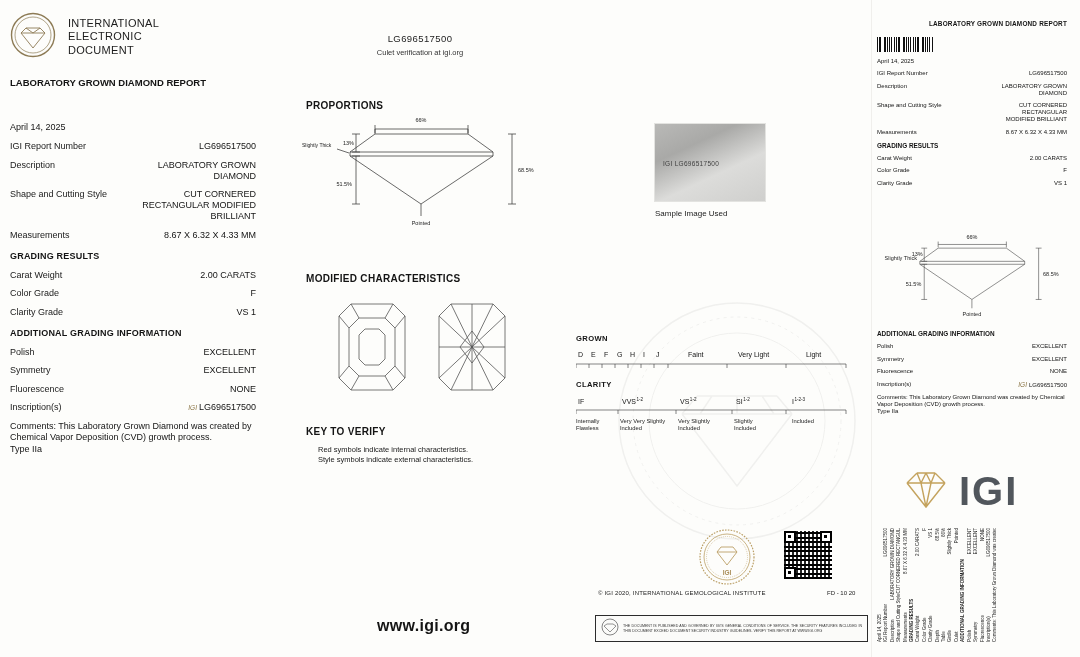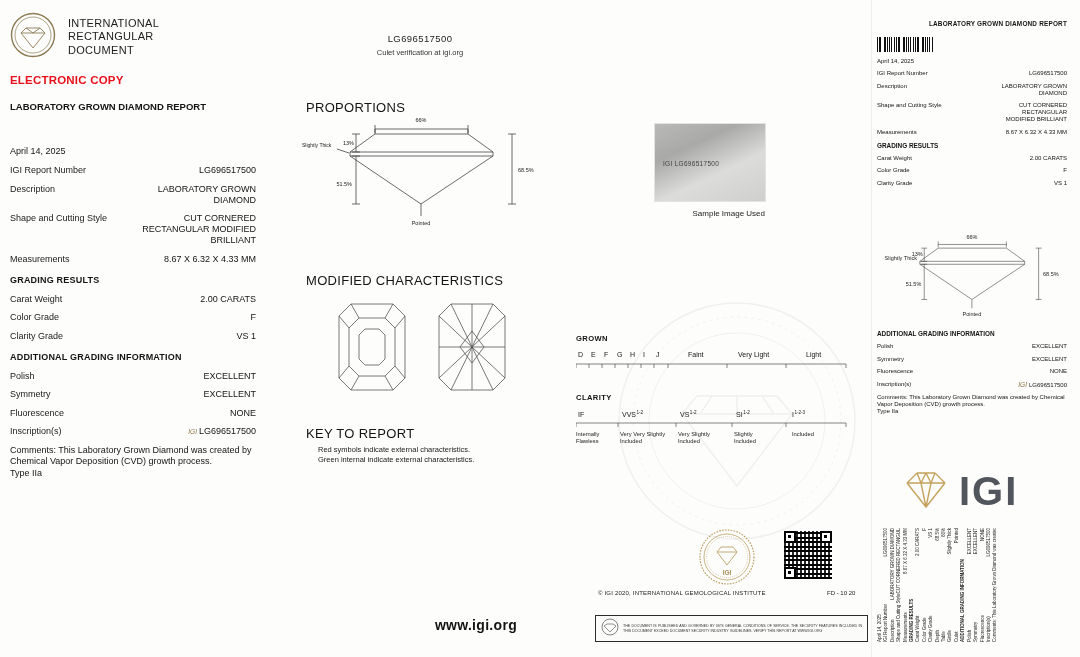--- a/index.html
+++ b/index.html
@@ -17,47 +17,47 @@
   .kv .k{color:#1a1a1a}
   .kv .v{text-align:right;max-width:140px}
   .sec-h{font-weight:bold;font-size:9px;margin:10px 0 9px;letter-spacing:.2px}
   .comments{font-size:9px;line-height:11.5px;margin-top:3px;white-space:pre-line}
   .insc-prefix{font-size:6.5px;color:#8a7444;font-style:italic;margin-right:2px}
 
   
   .verify{position:absolute;left:330px;top:33px;width:180px;text-align:center}
   .verify-number{font-size:9.5px;letter-spacing:.4px;color:#222}
   .verify-text{font-size:7.5px;margin-top:4px;color:#333}
-  .mid-h{position:absolute;font-weight:normal;font-size:13px;letter-spacing:.3px}
+  .mid-h{position:absolute;font-weight:bold;font-size:10px;letter-spacing:.3px}
   .prop-wrap{position:absolute;left:300px;top:112px;width:245px;height:120px}
   .prop-svg text{font-size:5.5px;fill:#222}
   .prop-svg .sm{font-size:5px}
   .prop-svg line,.prop-svg polyline,.prop-svg path{stroke:#444;stroke-width:.8;fill:none}
   .clarity-diagrams{position:absolute;left:338px;top:303px;display:flex;gap:32px}
   .cd-svg polygon,.cd-svg line{stroke:#555;stroke-width:.8;fill:none}
   .key-lines{position:absolute;left:318px;top:445px;font-size:7.5px;line-height:10px;color:#1a1a1a}
-  .website{position:absolute;left:377px;top:617px;width:140px;text-align:right;font-weight:bold;font-size:14px;letter-spacing:.3px}
+  .website{position:absolute;left:377px;top:617px;width:140px;text-align:left;font-weight:bold;font-size:16px;letter-spacing:.3px}
 
   
   .sample-img{position:absolute;left:655px;top:124px;width:110px;height:77px;
     background:linear-gradient(155deg,#b9b9b7 0%,#a9a9a7 30%,#dcdcda 62%,#cfcfcd 100%);box-shadow:0 0 0 1px #e3e3e0}
   .sample-insc{position:absolute;left:8px;top:36px;font-size:6.5px;color:rgba(50,50,50,.9);letter-spacing:.3px}
-  .sample-caption{position:absolute;left:655px;top:209px;width:110px;text-align:right;font-size:8px;color:#222}
+  .sample-caption{position:absolute;left:655px;top:209px;width:110px;text-align:left;font-size:8px;color:#222}
 
   
   .scales{position:absolute;left:576px;top:334px;width:278px}
   .scale-title{font-weight:bold;font-size:7.6px;letter-spacing:.4px}
   .grade-row{position:relative;height:11px;margin-top:8px;font-size:7px}
   .grade-row>span{position:absolute;white-space:nowrap}
   .sup{font-size:4.6px;vertical-align:super;margin-left:.5px}
   .scale-line{display:block;margin-top:1px}
   .scale-line path{stroke:#333;stroke-width:.6;fill:none}
   .desc-row{position:relative;height:18px;margin-top:3px;font-size:5.8px;line-height:6.6px;color:#222}
   .desc-row>div{position:absolute}
-  .clarity-block{margin-top:24px}
+  .clarity-block{margin-top:11px}
 
   
   .watermark{position:absolute;left:612px;top:296px;opacity:.75;pointer-events:none}
   .gold-seal{position:absolute;left:697px;top:527px}
   .qr{position:absolute;left:784px;top:531px;width:48px;height:48px;background:
       repeating-linear-gradient(90deg,rgba(0,0,0,.85) 0 2px,transparent 2px 4px),
       repeating-linear-gradient(0deg,#000 0 2px,#fff 2px 4.5px)}
   .qf{position:absolute;width:12px;height:12px;border:2.5px solid #000;background:#fff}
   .qf::after{content:"";position:absolute;left:2px;top:2px;width:3px;height:3px;background:#000}
   .copyright{position:absolute;left:598px;top:590px;font-size:6px;letter-spacing:.2px;color:#222}
@@ -114,25 +114,24 @@
       <svg width="46" height="46" viewBox="0 0 46 46">
         <g stroke="#8d7b55" fill="none">
           <circle cx="23" cy="23" r="21.5" stroke-width="1.4"></circle>
           <circle cx="23" cy="23" r="18" stroke-width=".7"></circle>
           <path d="M16 16 H30 M16 16 L11 21 M30 16 L35 21 M11 21 H35 M11 21 L23 36 L35 21 M16 16 L23 21 M30 16 L23 21" stroke-width=".9"></path>
         </g>
       </svg>
     </span>
     <div class="brand-name">
       <div>INTERNATIONAL</div>
-      <div>RECTANGULAR</div>
+      <div>ELECTRONIC</div>
       <div>DOCUMENT</div>
     </div>
   </div>
-  <div class="electronic">ELECTRONIC COPY</div>
   <div class="doc-title">LABORATORY GROWN DIAMOND REPORT</div>
   <div class="date-line">April 14, 2025</div>
 
   <div class="kv">
     <span class="k">IGI Report Number</span>
     <span class="v">LG696517500</span>
   </div>
   <div class="kv">
     <span class="k">Description</span>
     <span class="v">LABORATORY GROWN DIAMOND</span>
@@ -233,24 +232,24 @@
     <line x1="34" y1="44" x2="1" y2="75"></line>
       <line x1="34" y1="44" x2="1" y2="13"></line>
     <line x1="34" y1="44" x2="34" y2="1"></line>
       <line x1="34" y1="44" x2="34" y2="87"></line>
     <line x1="34" y1="44" x2="1" y2="44"></line>
       <line x1="34" y1="44" x2="67" y2="44"></line>
     <polygon points="34,28 46,44 34,60 22,44"></polygon>
   </svg>
 </div>
 
-<div class="mid-h" style="left:306px;top:426px">KEY TO REPORT</div>
+<div class="mid-h" style="left:306px;top:426px">KEY TO VERIFY</div>
 <div class="key-lines">
-  <div>Red symbols indicate external characteristics.</div>
-  <div>Green internal indicate external characteristics.</div>
+  <div>Red symbols indicate internal characteristics.</div>
+  <div>Style symbols indicate external characteristics.</div>
 </div>
 
 <div class="website">www.igi.org</div>
 
 <div class="sample-img">
   <div class="sample-insc">IGI LG696517500</div>
 </div>
 <div class="sample-caption">Sample Image Used</div>
 
 <div class="scales">

